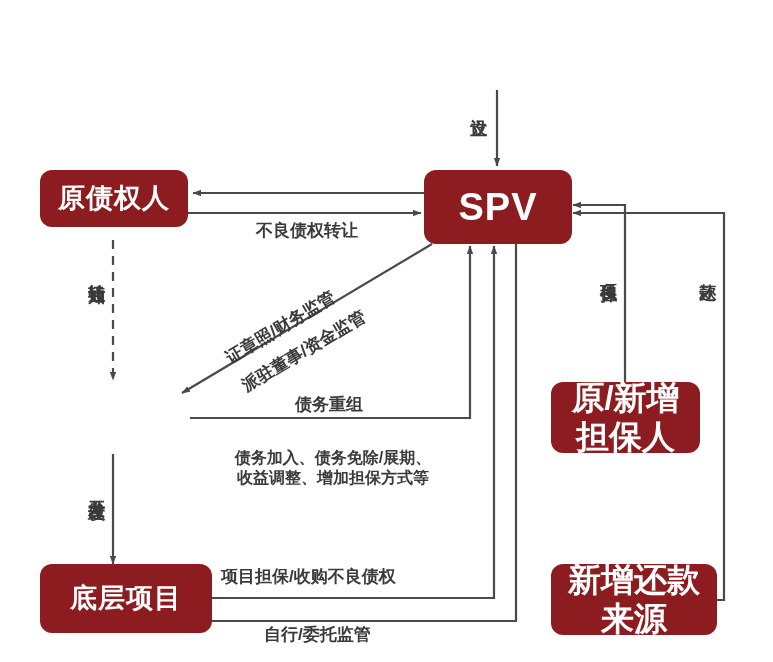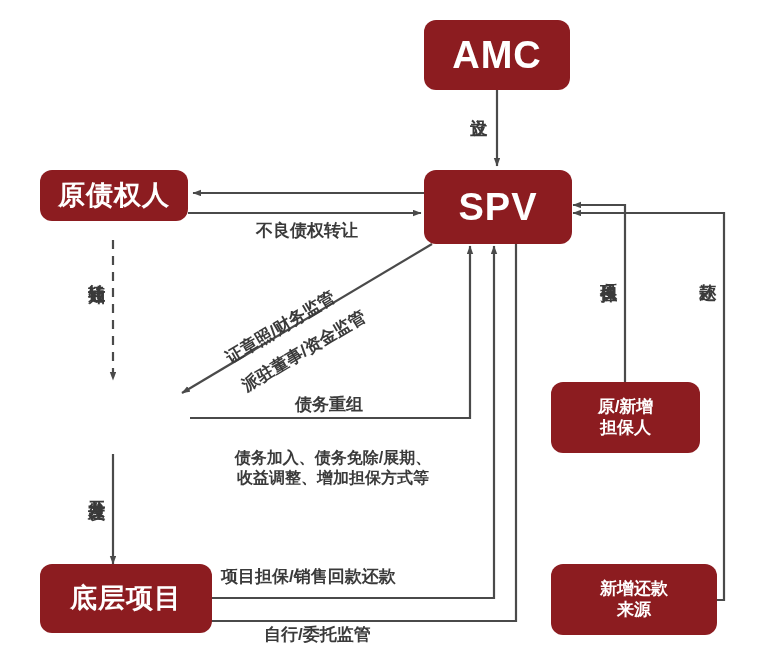--- a/index.html
+++ b/index.html
@@ -27,21 +27,21 @@
     justify-content: center;
     text-align: center;
     font-weight: bold;
     line-height: 1.18;
     box-sizing: border-box;
     z-index: 5;
     white-space: pre-line;
   }
   .node.cn { font-size: 27px; letter-spacing: 1px; }
   .node.en { font-size: 38px; letter-spacing: 1px; }
-  .node.two-line { font-size: 17px; }
+  .node.two-line { font-size: 33px; }
 
   .lbl {
     position: absolute;
     color: #3A3A3A;
     font-size: 17px;
     font-weight: bold;
     white-space: nowrap;
     z-index: 6;
     line-height: 1.25;
   }
@@ -94,29 +94,26 @@
       <path d="M190,598 L494,598 L494,246" marker-end="url(#ah)"></path>
 
       <path d="M516,244 L516,621 L192,621" marker-end="url(#ah)"></path>
 
       <path d="M625,382 L625,205 L573,205" marker-end="url(#ah)"></path>
 
       <path d="M700,600 L724,600 L724,213 L573,213" marker-end="url(#ah)"></path>
     </g>
   </svg>
 
-  <div class="node en" style="left:424px; top:20px; width:146px; height:70px;">
-    <span>AMC</span>
-  </div>
 
   <div class="node en" style="left:424px; top:170px; width:148px; height:74px;">
     <span>SPV</span>
   </div>
 
-  <div class="node cn" style="left:40px; top:170px; width:148px; height:51px;">
+  <div class="node cn" style="left:40px; top:170px; width:148px; height:57px;">
     <span>原债权人</span>
   </div>
 
 
   <div class="node cn" style="left:40px; top:564px; width:172px; height:69px;">
     <span>底层项目</span>
   </div>
 
   <div class="node two-line" style="left:551px; top:382px; width:149px; height:71px;">
     <span>原/新增
@@ -151,21 +148,21 @@
 
   <div class="lbl" style="left:295px; top:394px;">
     <span>债务重组</span>
   </div>
 
   <div class="lbl vert" style="left:86px; top:487px;">
     <span>开发建设</span>
   </div>
 
   <div class="lbl" style="left:221px; top:566px;">
-    <span>项目担保/销售回款还款</span>
+    <span>项目担保/收购不良债权</span>
   </div>
 
   <div class="lbl" style="left:264px; top:624px;">
     <span>自行/委托监管</span>
   </div>
 
   <div class="lbl vert" style="left:598px; top:270px;">
     <span>项目担保</span>
   </div>
 

